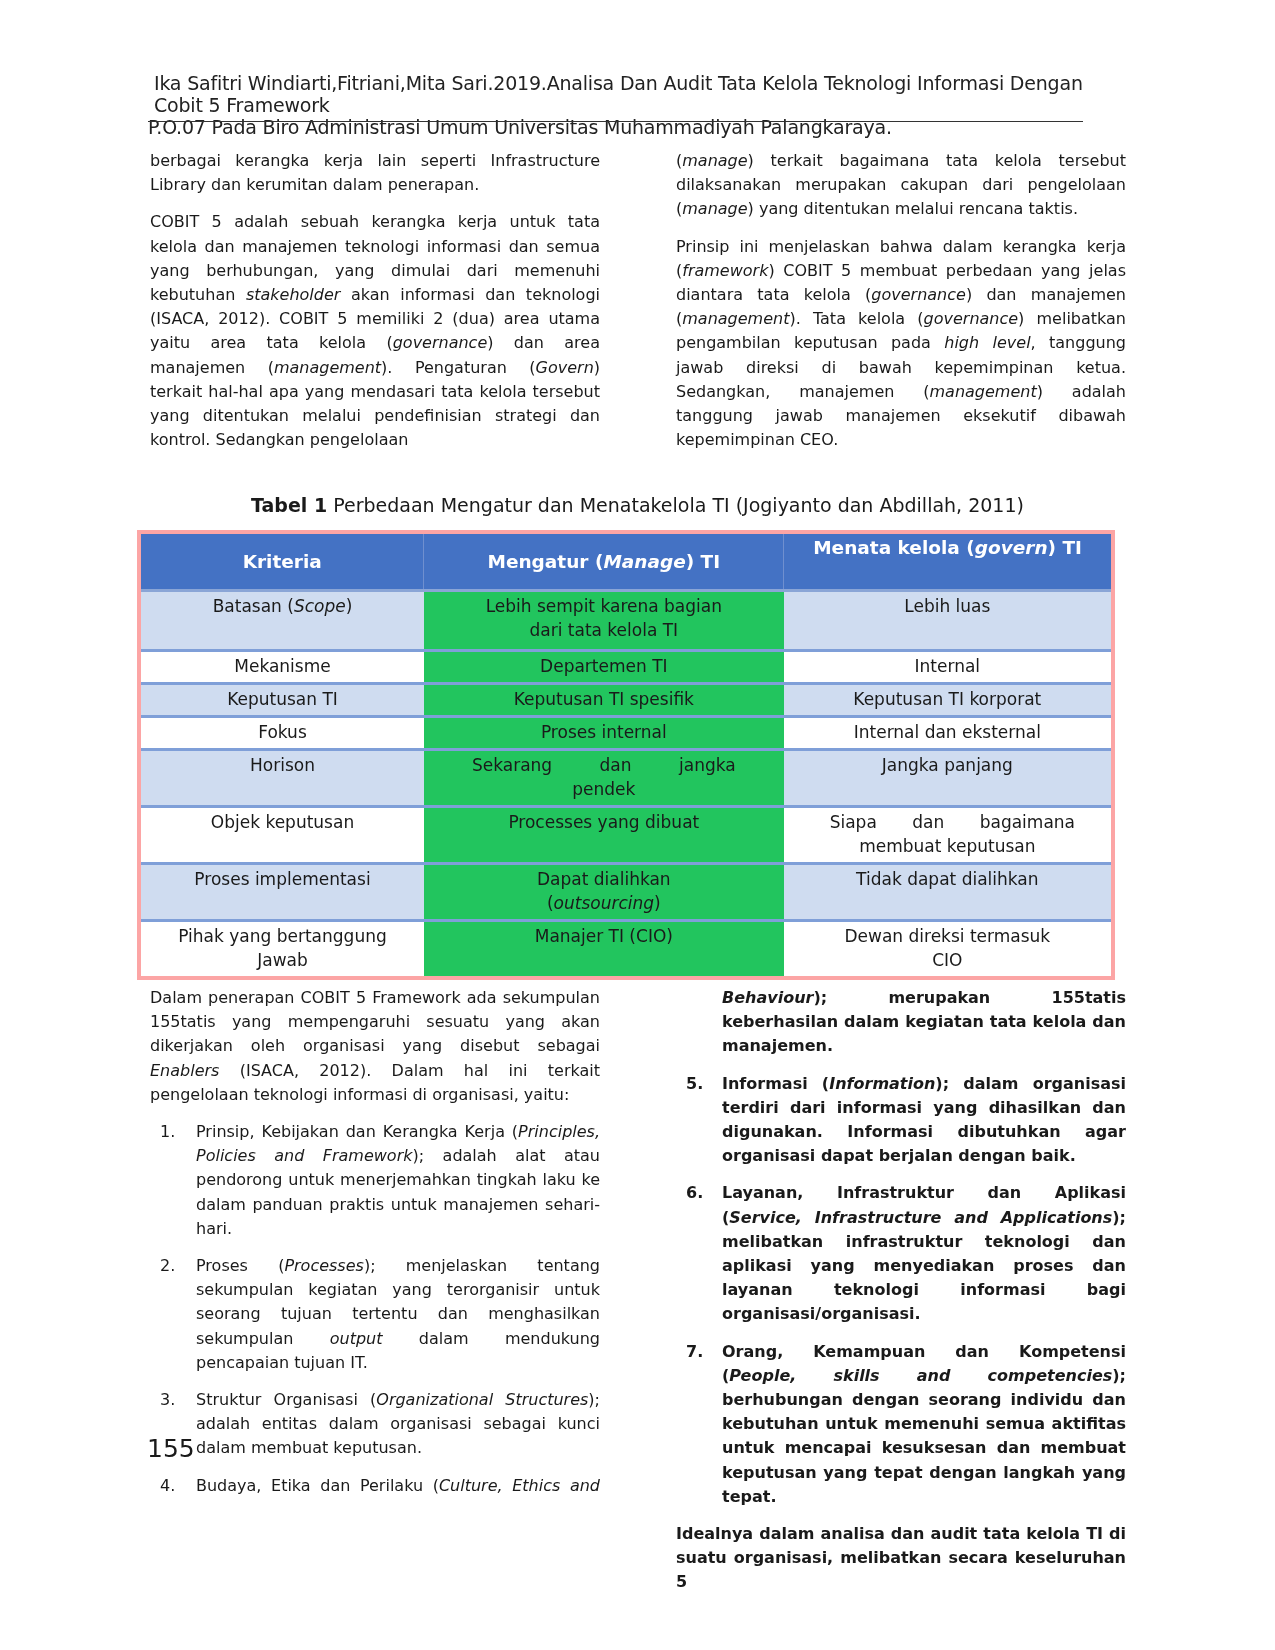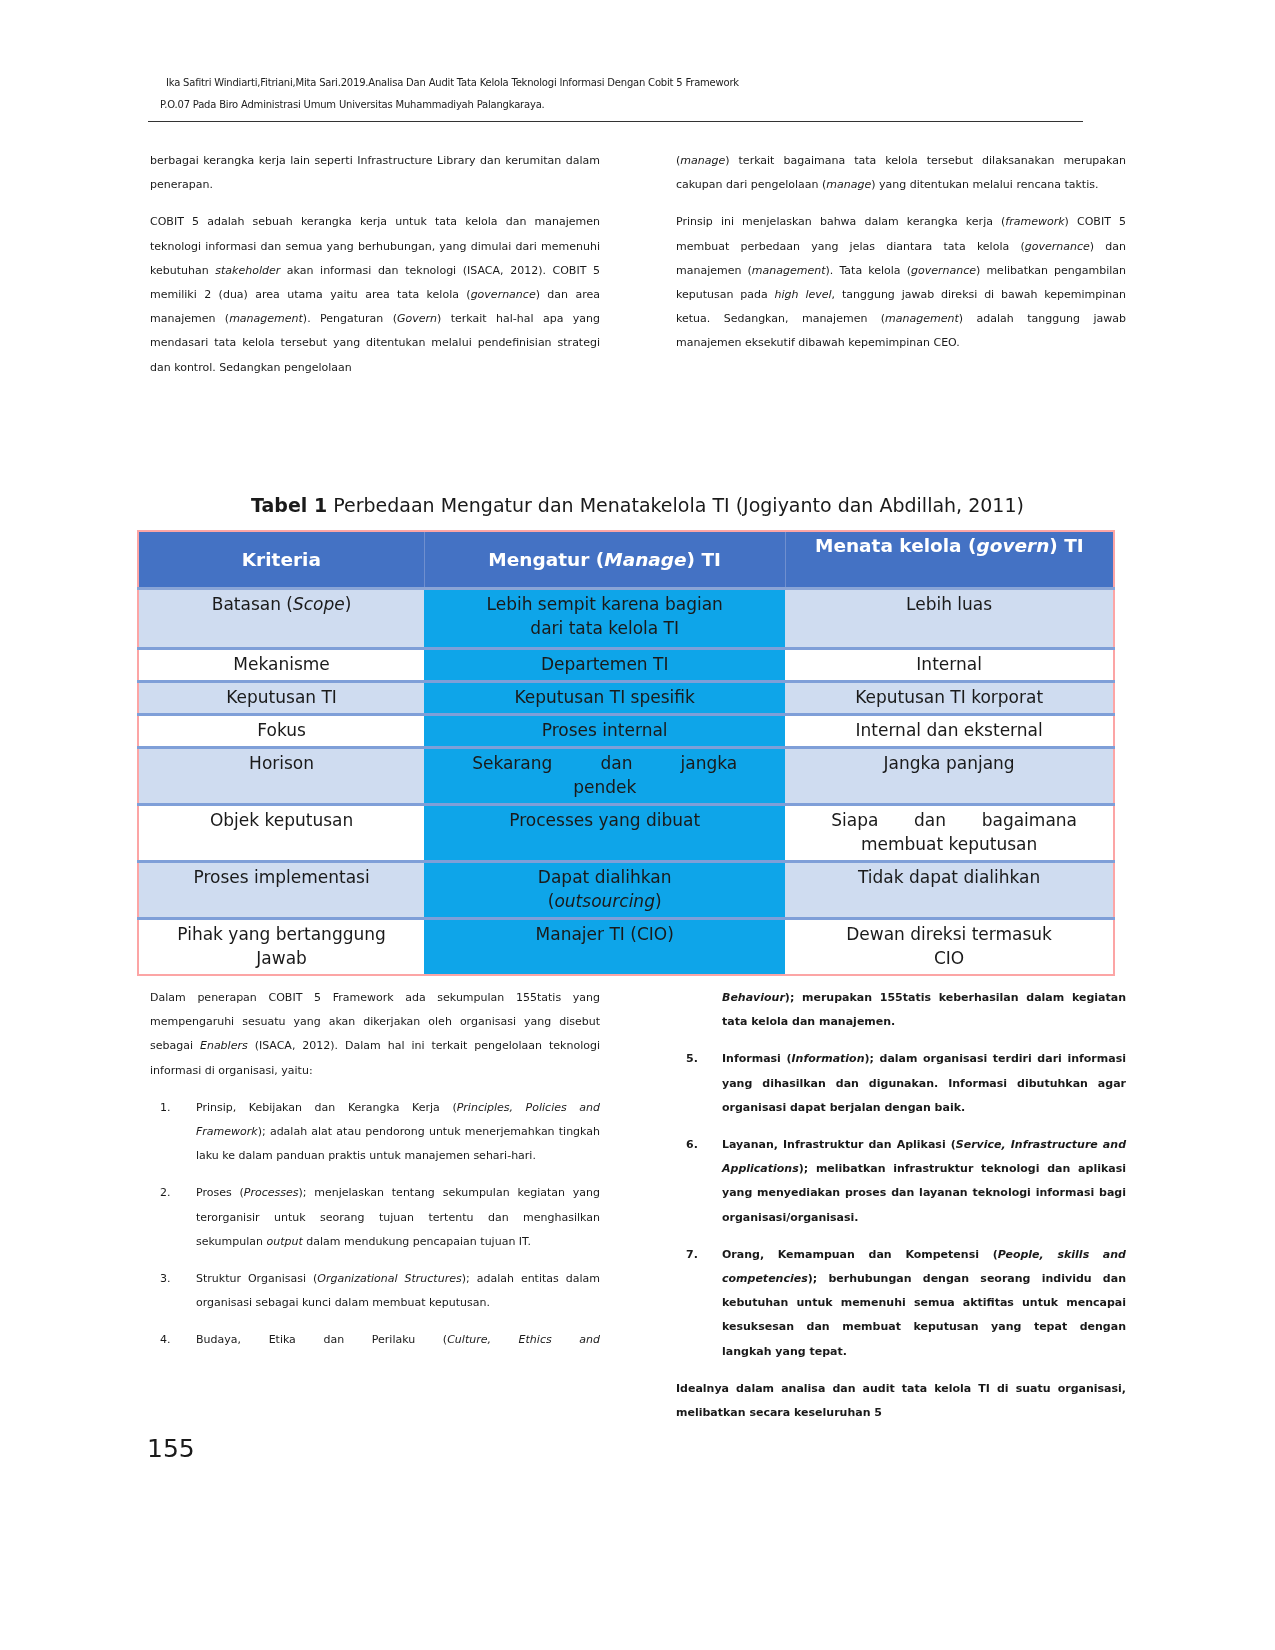--- a/index.html
+++ b/index.html
@@ -1,48 +1,48 @@
 <!DOCTYPE html>
 <html><head>
 <meta charset="utf-8">
 <style>
   html, body { margin: 0; padding: 0; background: #ffffff; }
   body { width: 1275px; height: 1650px; position: relative; overflow: hidden;
          font-family: "DejaVu Sans", "Liberation Sans", sans-serif; color: #1a1a1a; }
   .running-head { position: absolute; left: 148px; top: 72px; width: 935px;
-    font-size: 10px; line-height: 22px; color: #222; letter-spacing: -0.2px; margin-left: 12px; }
+    font-size: 19px; line-height: 22px; color: #222; letter-spacing: -0.2px; }
   .running-head .l1 { padding-left: 6px; }
   .head-rule { position: absolute; left: 148px; top: 121px; width: 935px; height: 1px; background: #333; }
 
-  .col { position: absolute; width: 450px; font-size: 11px; line-height: 24.2px; text-align: justify; }
+  .col { position: absolute; width: 450px; font-size: 16px; line-height: 24.2px; text-align: justify; }
   .col p { margin: 0 0 13px 0; }
   .col-left-top { left: 150px; top: 149px; }
   .col-right-top { left: 676px; top: 149px; }
   .col-left-bot { left: 150px; top: 986px; }
   .col-right-bot { left: 676px; top: 986px; font-weight: bold; }
   .col-left-bot { width: 450px; }
   .col-right-bot { width: 450px; }
   i { font-style: italic; }
 
   ol.enablers { list-style: none; margin: 0; padding: 0; }
   ol.enablers li { position: relative; padding-left: 46px; margin-bottom: 13px; }
   ol.enablers li .num { position: absolute; left: 10px; top: 0; }
   .cont-item { padding-left: 46px; margin-bottom: 13px; }
 
   .caption { position: absolute; left: 0; width: 1275px; top: 494px; text-align: center; font-size: 19px; }
   .caption b { font-weight: bold; }
 
   table.cmp { position: absolute; left: 137px; top: 530px; width: 978px; border-collapse: collapse;
-    font-size: 17px; line-height: 24px; border: 2px solid #fca5a5; }
+    font-size: 17px; line-height: 24px; border: 4px solid #fca5a5; }
   table.cmp th { background: #4472c4; color: #fff; font-weight: bold; font-size: 18.5px; height: 53px;
     border-right: 1px solid #6f8fcf; border-bottom: 3px solid #8aa5d6; padding: 0 6px; }
   table.cmp td { text-align: center; vertical-align: top; padding: 2px 8px 4px 8px;
     border-top: 3px solid #7f9fd8; }
   table.cmp td.c1 { width: 285px; }
-  table.cmp td.c2 { width: 355px; background: #0ea5e9; }
+  table.cmp td.c2 { width: 355px; background: #22c55e; }
   table.cmp td.c3 { width: 315px; }
   tr.shaded td { background: #cfdcf0; }
   tr.plain td.c1, tr.plain td.c3 { background: #ffffff; }
   td .spread { display: flex; justify-content: space-between; padding: 0 40px; }
   td .spread3 { display: flex; justify-content: space-between; padding: 0 28px 0 38px; gap: 20px; }
 
   .page-number { position: absolute; left: 147px; top: 1434px; font-size: 25px; }
 </style>
 </head>
 <body>

